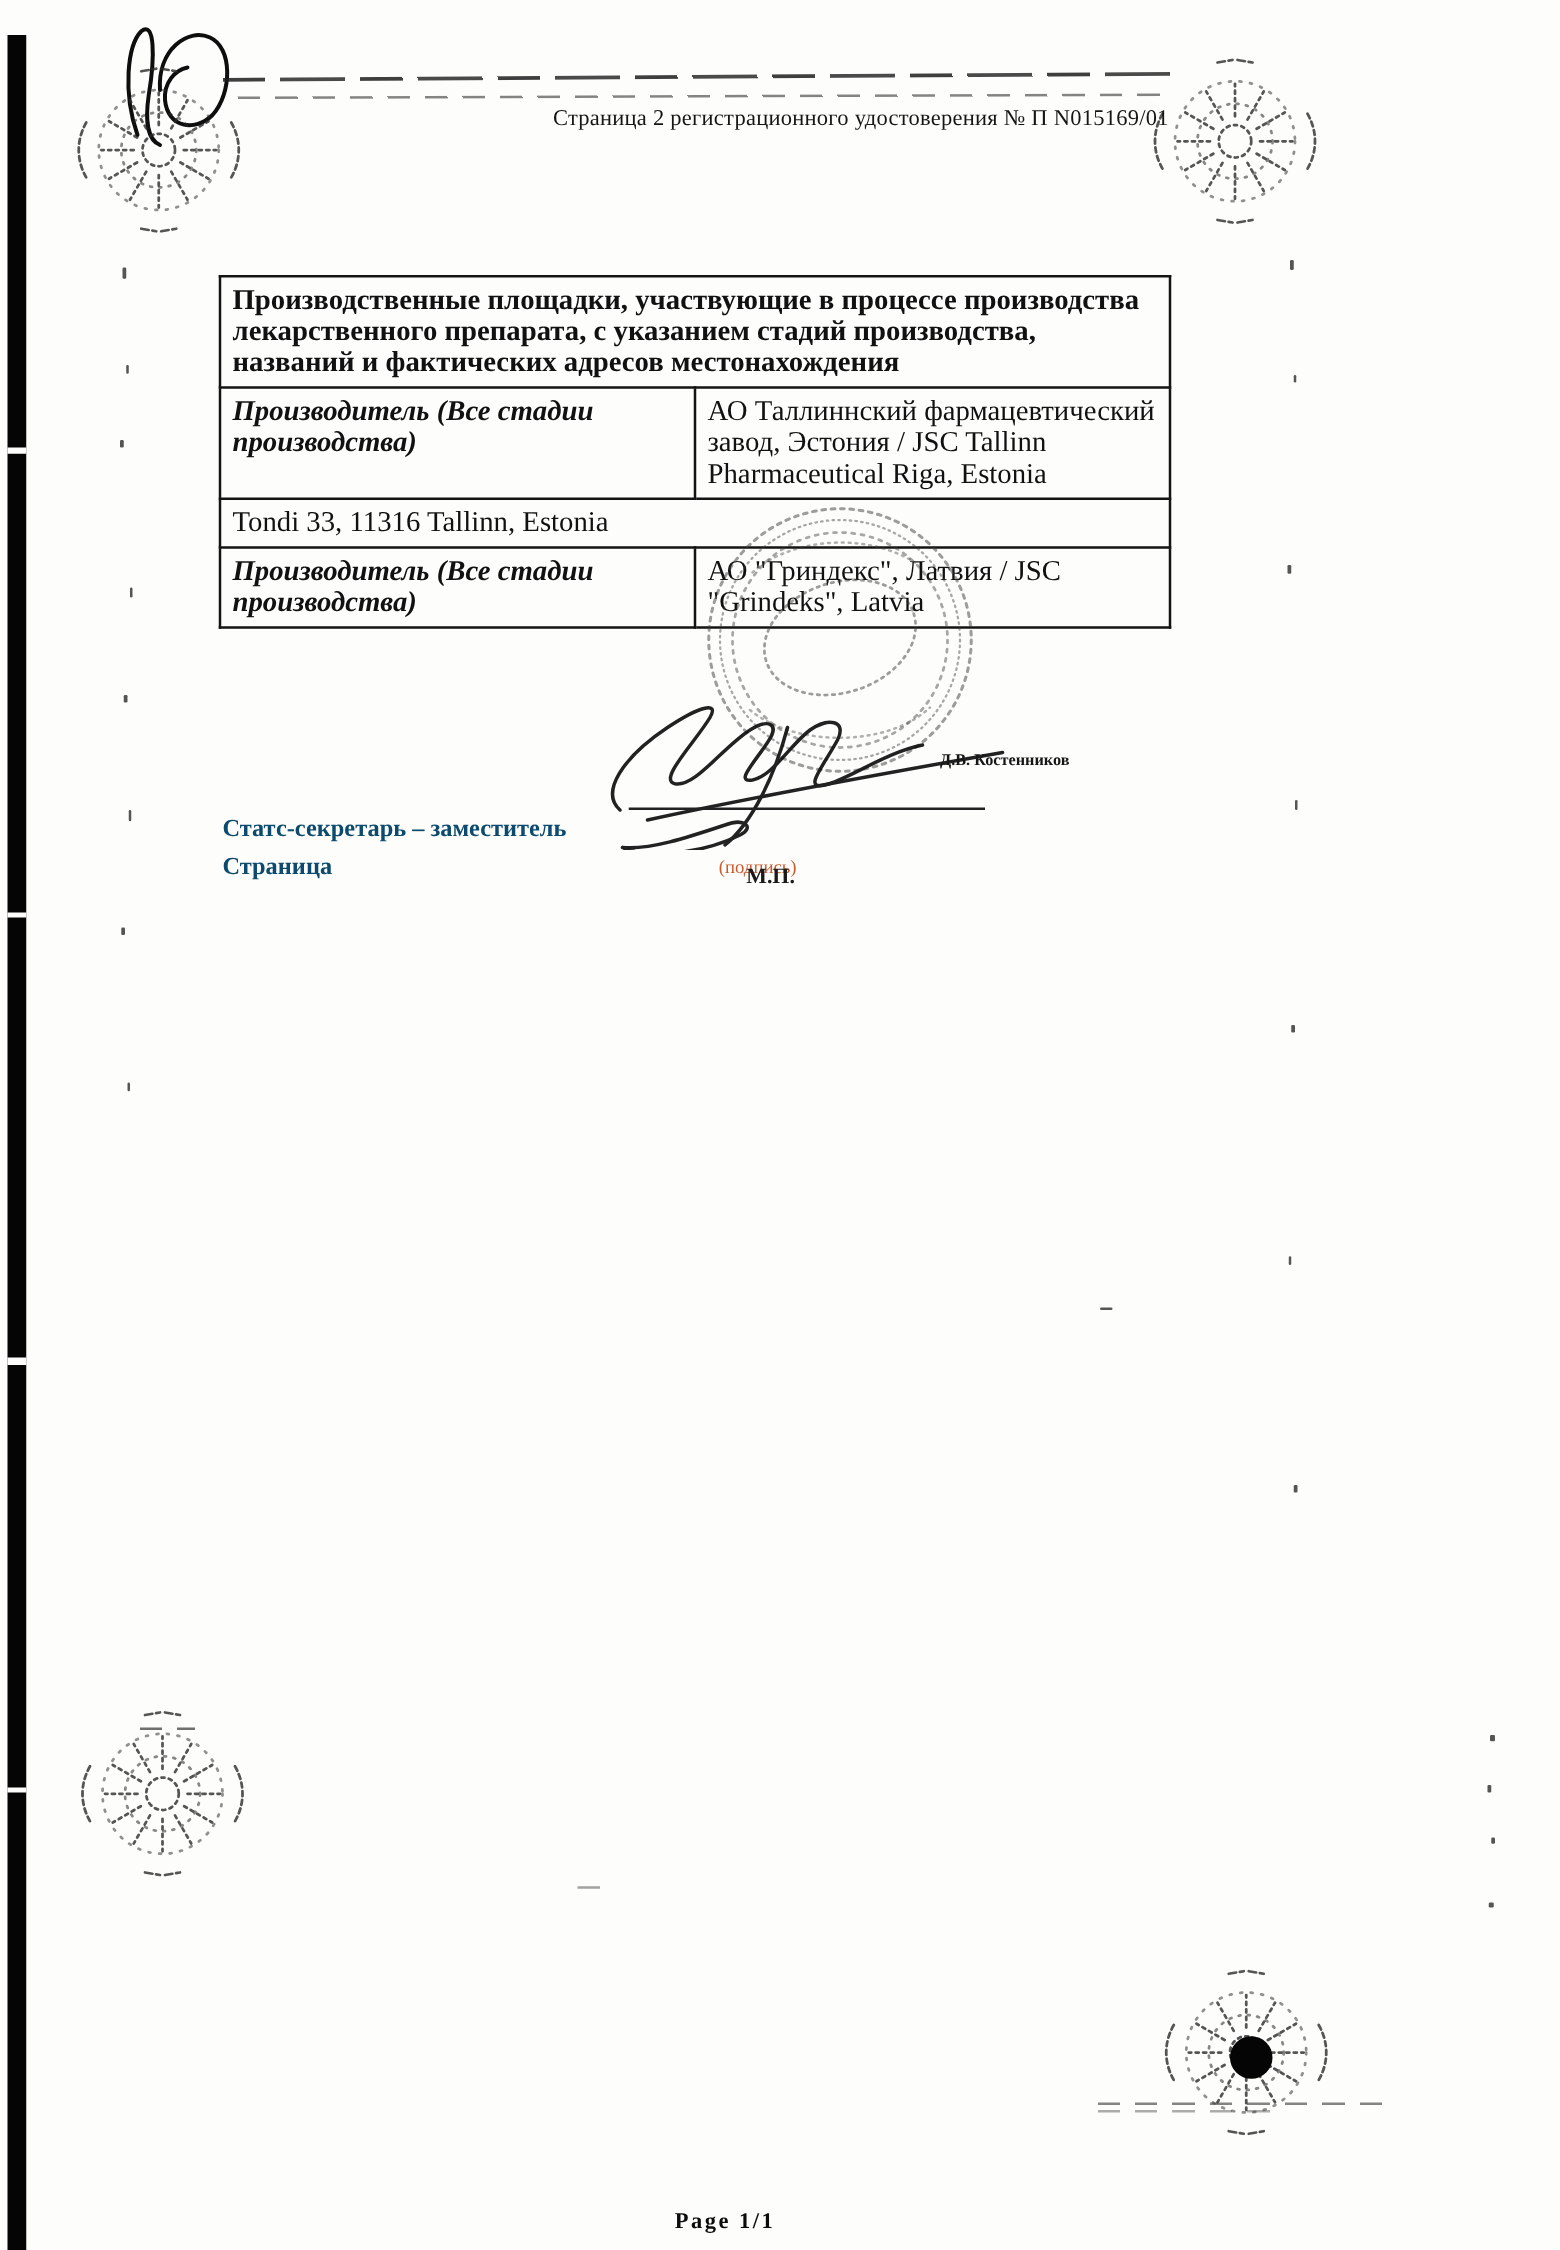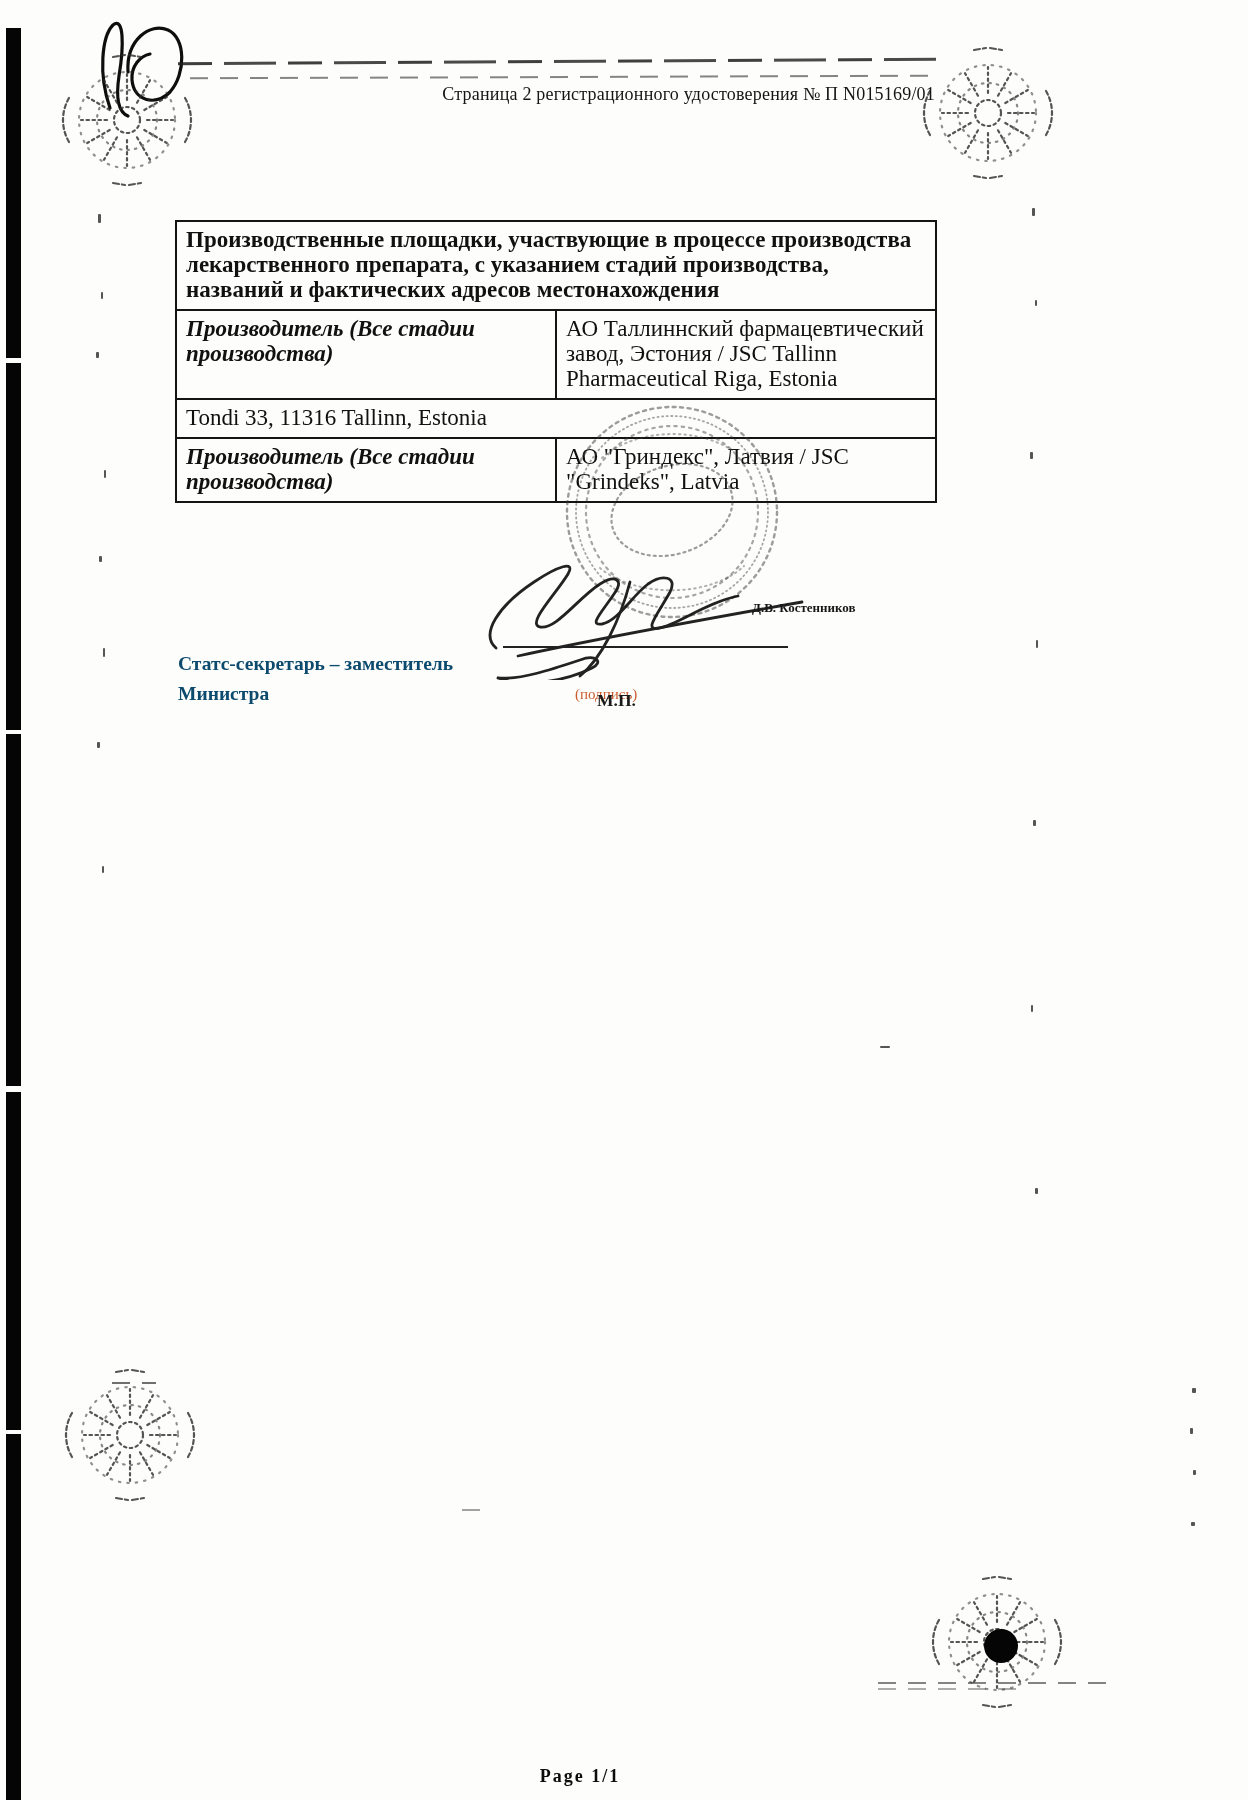--- a/index.html
+++ b/index.html
@@ -161,21 +161,21 @@
   <g stroke="#101010" stroke-width="2.8" fill="none" stroke-linecap="round" opacity="0.92">
     <path d="M 16,108 C 0,94 18,66 54,42 C 78,26 96,20 88,34 C 76,54 46,84 60,87 C 76,90 98,58 120,44 C 136,34 144,40 134,54 C 122,72 108,86 122,84 C 138,81 152,56 168,44 C 182,34 198,36 190,52 C 178,74 162,92 180,88 C 198,84 228,62 258,56"></path>
     <path d="M 38,116 C 120,98 220,80 322,62"></path>
     <path d="M 150,42 C 140,80 122,118 100,136"></path>
     <path d="M 18,138 C 40,148 84,142 112,128 C 124,122 116,114 100,120 C 70,130 40,140 18,138"></path>
   </g>
 </svg>
 
 <div class="abs sign-title">
   <div>Статс-секретарь – заместитель</div>
-  <div>Министра</div>
+  <div>Страница</div>
 </div>
 <div class="abs sign-line"></div>
 <div class="abs signer-name">Д.В. Костенников</div>
 <div class="abs sign-caption">(подпись)</div>
 <div class="abs seal-caption">М.П.</div>
 
 <div class="abs broken-line thin" style="left:878px;top:1682px;width:232px;"></div>
 <div class="abs broken-line thin" style="left:878px;top:1688px;width:140px;opacity:.4;"></div>
 <div class="abs broken-line thin" style="left:112px;top:1382px;width:44px;opacity:.7;"></div>
 <div class="abs broken-line thin" style="left:462px;top:1509px;width:26px;opacity:.45;"></div>

